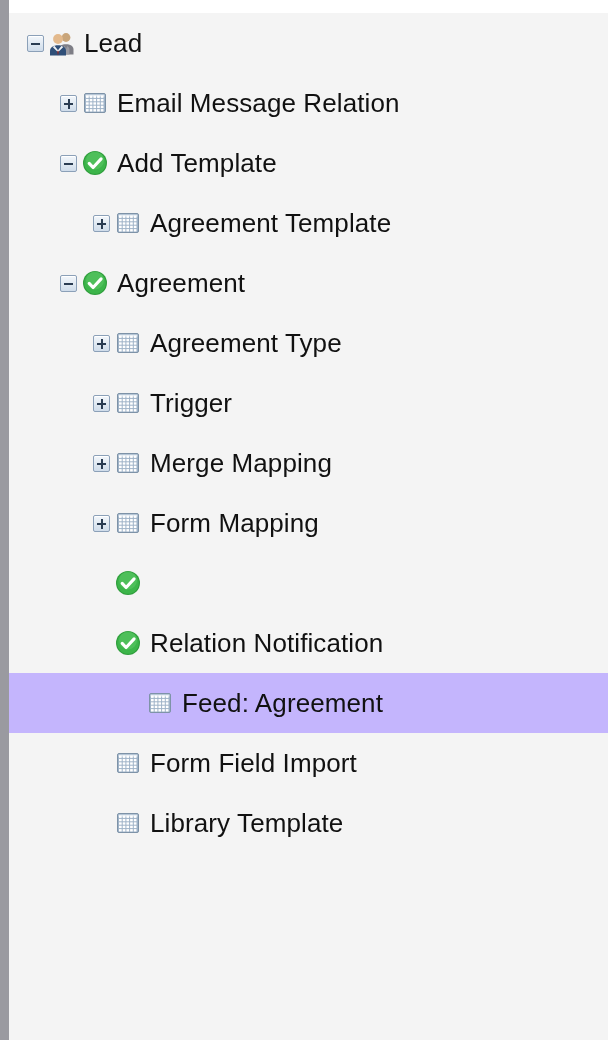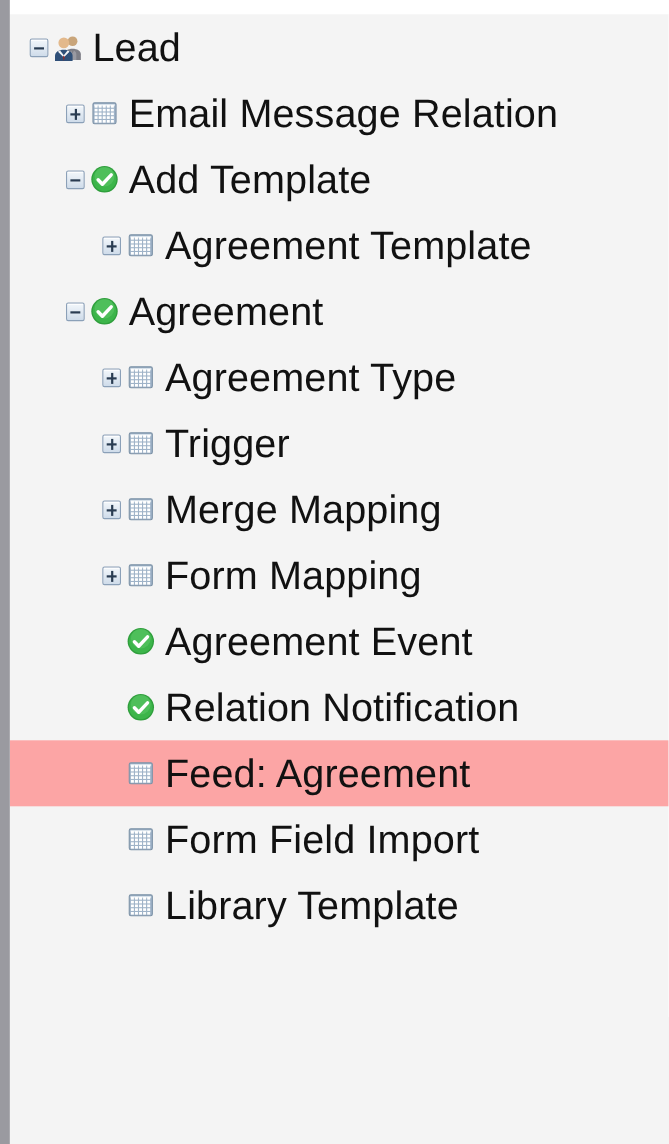--- a/index.html
+++ b/index.html
@@ -54,21 +54,22 @@
 
   .tree-row {
     position: relative;
     height: 60px;
     display: flex;
     align-items: center;
     background: transparent;
     white-space: nowrap;
   }
   .tree-row.selected {
-    background: #fca5a5;
+    background: #c4b5fd;
+    padding-left: 32px;
   }
 
   
   .indent {
     display: inline-block;
     flex: 0 0 auto;
   }
 
   
   .toggle {
@@ -116,21 +117,21 @@
     flex: 0 0 auto;
     width: 26px;
     height: 26px;
     margin-right: 9px;
     position: relative;
     display: inline-block;
   }
   .node-icon svg { display: block; }
 
   .row-label {
-    font-size: 36px;
+    font-size: 26px;
     line-height: 30px;
     color: #111111;
     letter-spacing: 0.1px;
     font-family: "Liberation Sans", sans-serif;
   }
 </style>
 </head>
 <body>
 
 <div id="app">
@@ -401,21 +402,20 @@
         <span class="indent" style="width: 84px;"></span>
         <span class="toggle spacer"></span>
         <span class="node-icon">
           <svg width="26" height="26" viewBox="0 0 26 26" xmlns="http://www.w3.org/2000/svg">
             <circle cx="13" cy="13" r="12" fill="#2f9e3c"></circle>
             <circle cx="13" cy="13" r="10.8" fill="#3cb54a"></circle>
             <circle cx="13" cy="10.5" r="9" fill="#5cc767" opacity="0.55"></circle>
             <path d="M7.2 13.4l3.9 4.1 8-8.6" fill="none" stroke="#ffffff" stroke-width="3.1" stroke-linecap="round" stroke-linejoin="round"></path>
           </svg>
         </span>
-        <span class="row-label">Agreement Event</span>
       </div>
       <div class="tree-row">
         <span class="indent" style="width: 84px;"></span>
         <span class="toggle spacer"></span>
         <span class="node-icon">
           <svg width="26" height="26" viewBox="0 0 26 26" xmlns="http://www.w3.org/2000/svg">
             <circle cx="13" cy="13" r="12" fill="#2f9e3c"></circle>
             <circle cx="13" cy="13" r="10.8" fill="#3cb54a"></circle>
             <circle cx="13" cy="10.5" r="9" fill="#5cc767" opacity="0.55"></circle>
             <path d="M7.2 13.4l3.9 4.1 8-8.6" fill="none" stroke="#ffffff" stroke-width="3.1" stroke-linecap="round" stroke-linejoin="round"></path>

